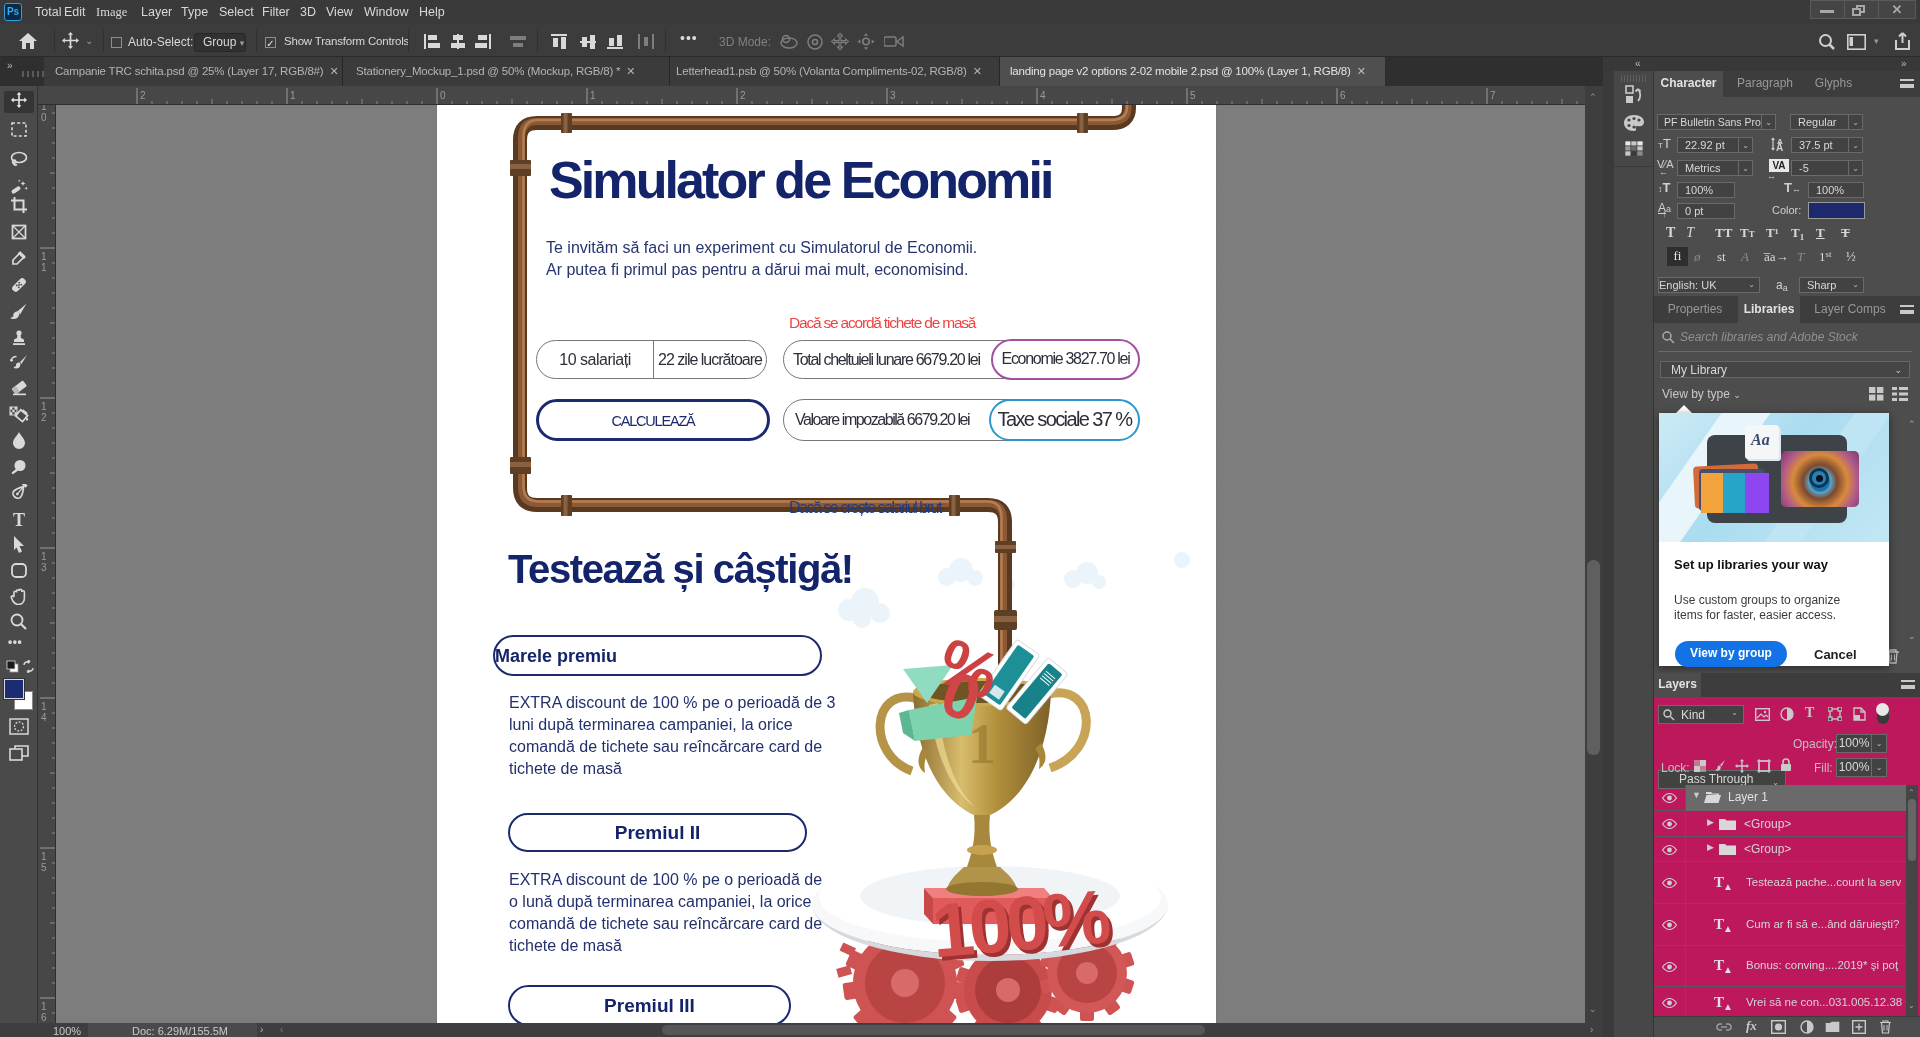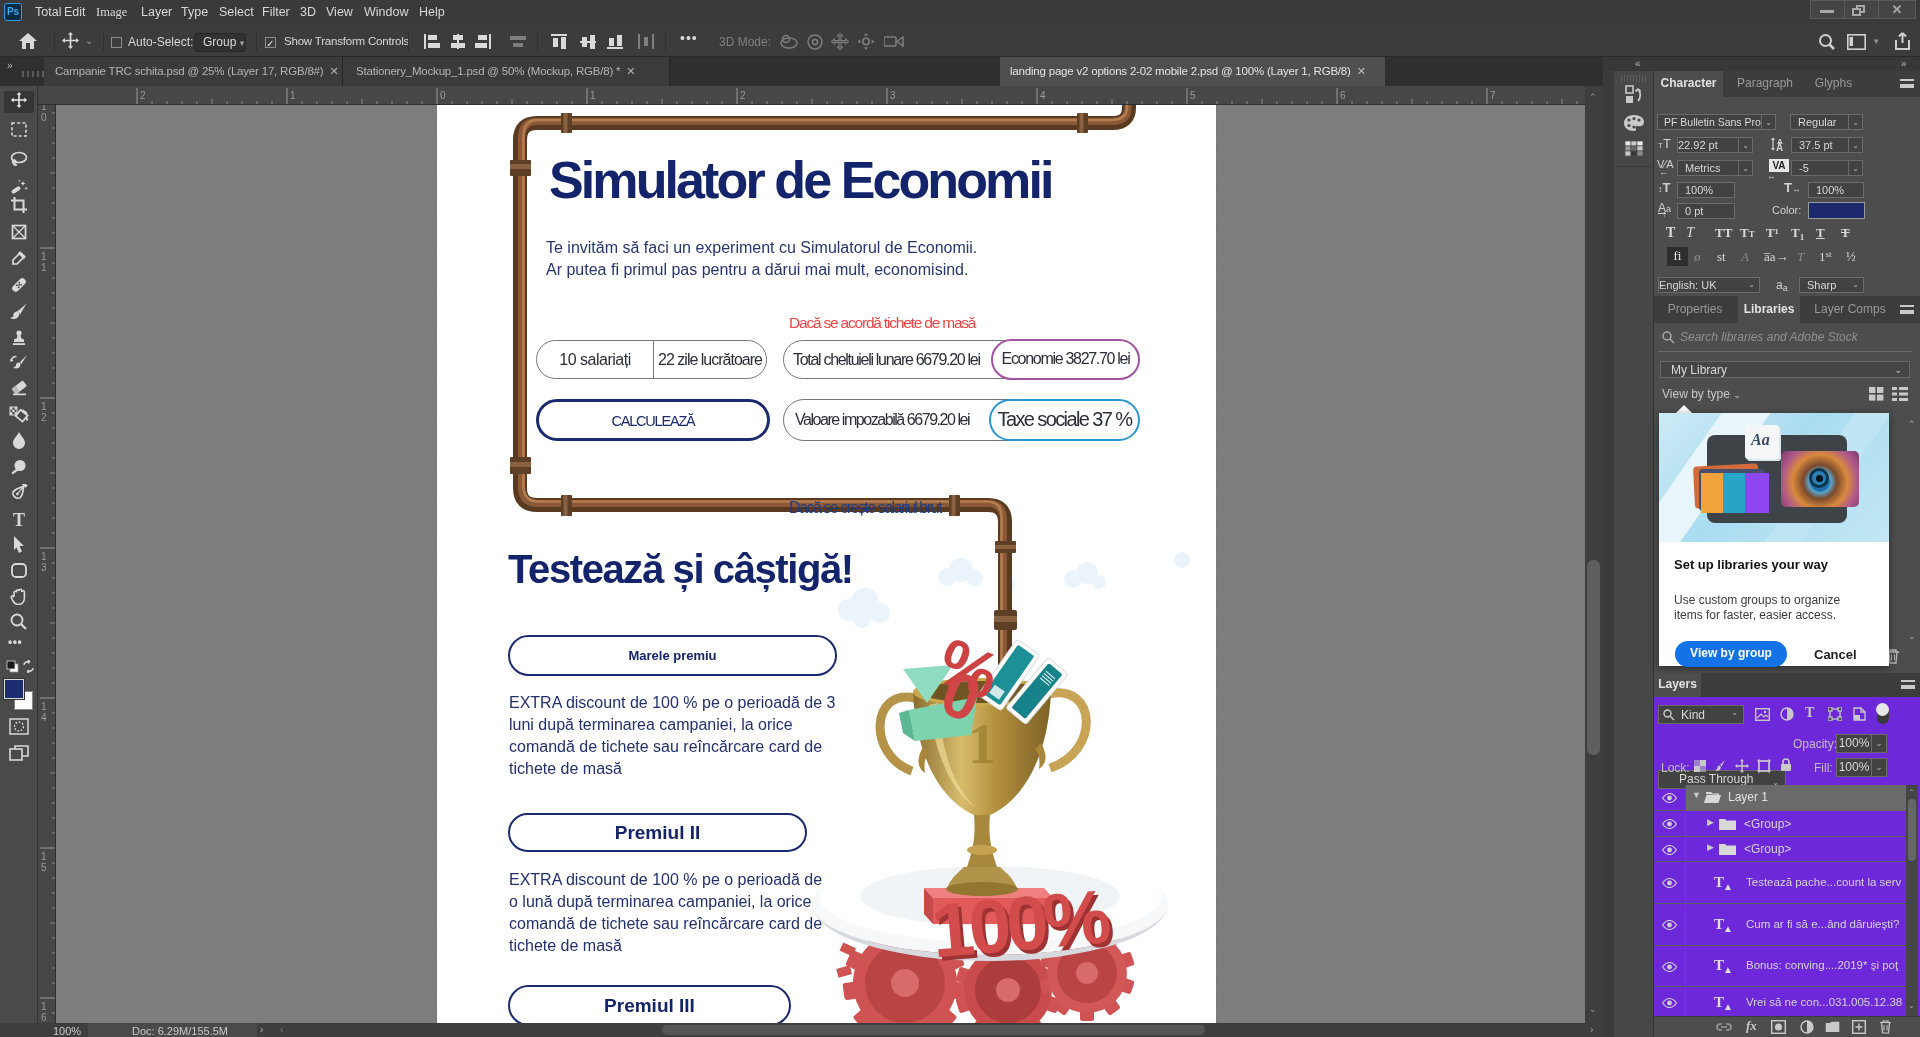--- a/index.html
+++ b/index.html
@@ -138,20 +138,21 @@
         <path d="M2 8 V17 H15 V8" fill="none" stroke="#cfcfcf" stroke-width="2"></path>
         <path d="M8.5 1 V11 M8.5 1 L5 4.5 M8.5 1 L12 4.5" fill="none" stroke="#cfcfcf" stroke-width="2"></path>
       </svg>
   </div>
 
   <div class="abs" id="tabbar" style="left:0;top:57px;width:1614px;height:29px;background:#2f2f2f;font-size:12px;">
     <div class="abs" style="left:7px;top:3px;color:#b9b9b9;font-size:10px;letter-spacing:-2px;">»</div>
     <div class="abs" style="left:22px;top:14px;width:86px;height:6px;background:repeating-linear-gradient(90deg,#5a5a5a 0 2px,#2f2f2f 2px 5px);"></div>
     <div class="abs" style="left:44px;top:0;width:299px;height:29px;background:#3b3b3b;border-right:1px solid #262626;color:#b4b4b4;line-height:28px;padding-left:11px;white-space:nowrap;overflow:hidden;font-size:11.5px;letter-spacing:-0.2px;">Campanie TRC schita.psd @ 25% (Layer 17, RGB/8#)&nbsp;&nbsp;<span style="font-size:11px;">✕</span></div>
     <div class="abs" style="left:343px;top:0;width:327px;height:29px;background:#3b3b3b;border-right:1px solid #262626;color:#b4b4b4;line-height:28px;padding-left:13px;white-space:nowrap;overflow:hidden;font-size:11.5px;letter-spacing:-0.2px;">Stationery_Mockup_1.psd @ 50% (Mockup, RGB/8) *&nbsp;&nbsp;<span style="font-size:11px;">✕</span></div>
+    <div class="abs" style="left:670px;top:0;width:330px;height:29px;background:#3b3b3b;border-right:1px solid #262626;color:#b4b4b4;line-height:28px;padding-left:6px;white-space:nowrap;overflow:hidden;font-size:11.5px;letter-spacing:-0.2px;">Letterhead1.psb @ 50% (Volanta Compliments-02, RGB/8)&nbsp;&nbsp;<span style="font-size:11px;">✕</span></div>
     <div class="abs" style="left:1000px;top:0;width:385px;height:29px;background:#4f4f4f;color:#e4e4e4;line-height:28px;padding-left:10px;white-space:nowrap;overflow:hidden;font-size:11.5px;letter-spacing:-0.2px;">landing page v2 options 2-02 mobile 2.psd @ 100% (Layer 1, RGB/8)&nbsp;&nbsp;<span style="font-size:11px;color:#bdbdbd;">✕</span></div>
   </div>
 
   <div class="abs" id="toolbar" style="left:0;top:86px;width:38px;height:937px;background:#4a4a4a;border-right:1px solid #333;">
     <div class="abs" style="left:4px;top:5px;width:30px;height:22px;background:#353535;border-radius:2px;"></div>
 
     <svg class="abs" style="left:11px;top:6px;" width="16" height="16" viewBox="0 0 16 16">
         <path d="M8 0 L10.4 2.7 H8.8 V7.2 H13.3 V5.6 L16 8 L13.3 10.4 V8.8 H8.8 V13.3 H10.4 L8 16 L5.6 13.3 H7.2 V8.8 H2.7 V10.4 L0 8 L2.7 5.6 V7.2 H7.2 V2.7 H5.6 Z" fill="#e8e8e8"></path>
       </svg>
 
@@ -706,21 +707,21 @@
       <div class="abs" style="left:554px;top:234px;width:149px;height:41px;border:2.5px solid #a0529f;border-radius:21px;background:#fff;color:#2c2e3a;font-size:16px;text-align:center;line-height:36px;white-space:nowrap;letter-spacing:-1.3px;">Economie 3827.70 lei</div>
 
       <div class="abs" style="left:99px;top:294px;width:234px;height:42px;border:3px solid #1b2a6e;border-radius:21px;color:#1b2a6e;font-size:14.5px;text-align:center;line-height:38px;letter-spacing:-1.2px;">CALCULEAZĂ</div>
       <div class="abs" style="left:346px;top:294px;width:307px;height:42px;border:1px solid #777;border-radius:21px;color:#2c2e3a;font-size:16px;line-height:40px;white-space:nowrap;letter-spacing:-1.45px;padding-left:11px;">Valoare impozabilă 6679.20 lei</div>
       <div class="abs" style="left:552px;top:294px;width:151px;height:42px;border:2.5px solid #2b96d2;border-radius:21px;background:#fff;color:#2c2e3a;font-size:20px;text-align:center;line-height:37px;white-space:nowrap;letter-spacing:-1.6px;">Taxe sociale 37 %</div>
 
       <div class="abs" style="left:352px;top:350px;font-size:16px;color:#233a7a;white-space:nowrap;letter-spacing:-1.5px;margin-top:44px;">Dacă se crește salariul brut</div>
 
       <div class="abs" style="left:71px;top:442px;font-size:40px;font-weight:bold;color:#14246b;letter-spacing:-1.4px;white-space:nowrap;">Testează și câștigă!</div>
 
-      <div class="abs" style="left:71px;top:530px;width:329px;height:41px;border:2.5px solid #1b2a6e;border-radius:22px;color:#14246b;font-size:13px;font-weight:bold;text-align:center;line-height:38px;">Marele premiu</div>
+      <div class="abs" style="left:56px;top:530px;width:329px;height:41px;border:2.5px solid #1b2a6e;border-radius:22px;color:#14246b;font-size:18px;font-weight:bold;text-align:left;line-height:38px;">Marele premiu</div>
       <div class="abs" style="left:72px;top:587px;font-size:16px;line-height:22px;color:#22306e;white-space:nowrap;">EXTRA discount de 100 % pe o perioadă de 3<br>luni după terminarea campaniei, la orice<br>comandă de tichete sau reîncărcare card de<br>tichete de masă</div>
 
       <div class="abs" style="left:71px;top:708px;width:299px;height:39px;border:2.5px solid #1b2a6e;border-radius:21px;color:#14246b;font-size:19px;font-weight:bold;text-align:center;line-height:36px;">Premiul II</div>
       <div class="abs" style="left:72px;top:764px;font-size:16px;line-height:22px;color:#22306e;white-space:nowrap;">EXTRA discount de 100 % pe o perioadă de<br>o lună după terminarea campaniei, la orice<br>comandă de tichete sau reîncărcare card de<br>tichete de masă</div>
 
       <div class="abs" style="left:71px;top:880px;width:283px;height:41px;border:2.5px solid #1b2a6e;border-radius:22px;color:#14246b;font-size:19px;font-weight:bold;text-align:center;line-height:38px;">Premiul III</div>
     </div>
   </div>
 
   <div class="abs" id="vscroll" style="left:1585px;top:86px;width:18px;height:937px;background:#3e3e3e;">
@@ -794,21 +795,21 @@
       </div>
 
       <div class="abs" style="left:0;top:40px;width:266px;height:199px;background:#4d4d4d;font-size:11px;">
 
         <div class="abs" style="left:3px;top:17px;width:105px;height:16px;background:#424242;border:1px solid #6a6a6a;line-height:14px;padding-left:6px;white-space:nowrap;overflow:hidden;font-size:10.5px;">PF Bulletin Sans Pro</div>
         <div class="abs" style="left:108px;top:17px;width:14px;height:16px;background:#424242;border:1px solid #6a6a6a;border-left:none;color:#bbb;font-size:8px;text-align:center;line-height:15px;">⌄</div>
         <div class="abs" style="left:136px;top:17px;width:59px;height:16px;background:#424242;border:1px solid #6a6a6a;line-height:14px;padding-left:7px;white-space:nowrap;overflow:hidden;">Regular</div>
         <div class="abs" style="left:195px;top:17px;width:14px;height:16px;background:#424242;border:1px solid #6a6a6a;border-left:none;color:#bbb;font-size:8px;text-align:center;line-height:15px;">⌄</div>
 
         <div class="abs" style="left:4px;top:39px;color:#d0d0d0;"><span style="font-size:8px;">T</span><span style="font-size:13px;">T</span></div>
-        <div class="abs" style="left:23px;top:40px;width:62px;height:16px;background:#424242;border:1px solid #6a6a6a;line-height:14px;white-space:nowrap;overflow:hidden;">22.92 pt</div>
+        <div class="abs" style="left:23px;top:40px;width:62px;height:16px;background:#424242;border:1px solid #6a6a6a;line-height:14px;padding-left:7px;white-space:nowrap;overflow:hidden;">22.92 pt</div>
         <div class="abs" style="left:85px;top:40px;width:14px;height:16px;background:#424242;border:1px solid #6a6a6a;border-left:none;color:#bbb;font-size:8px;text-align:center;line-height:15px;">⌄</div>
         <svg class="abs" style="left:117px;top:39px;" width="16" height="16" viewBox="0 0 16 16">
             <path d="M2 8 L2 2 M2 2 L0.8 4 M2 2 L3.2 4 M2 8 L2 14 M2 14 L0.8 12 M2 14 L3.2 12" stroke="#d0d0d0" stroke-width="1.2" fill="none"></path>
             <text x="6" y="7.5" fill="#d0d0d0" font-size="8" font-weight="bold" font-family="Liberation Sans">A</text>
             <text x="5" y="15" fill="#d0d0d0" font-size="10" font-weight="bold" font-family="Liberation Sans">A</text>
           </svg>
         <div class="abs" style="left:137px;top:40px;width:58px;height:16px;background:#424242;border:1px solid #6a6a6a;line-height:14px;padding-left:7px;white-space:nowrap;overflow:hidden;">37.5 pt</div>
         <div class="abs" style="left:195px;top:40px;width:14px;height:16px;background:#424242;border:1px solid #6a6a6a;border-left:none;color:#bbb;font-size:8px;text-align:center;line-height:15px;">⌄</div>
 
         <div class="abs" style="left:3px;top:61px;color:#d0d0d0;font-size:11px;">V⁄A<span style="position:absolute;left:2px;top:9px;font-size:9px;">←</span></div>
@@ -918,21 +919,21 @@
         </div>
       </div>
 
       <div class="abs" style="left:0;top:616px;width:266px;height:24px;background:#3d3d3d;">
         <div class="abs" style="left:0;top:0;width:47px;height:24px;background:#4d4d4d;color:#e2e2e2;font-weight:bold;line-height:23px;text-align:center;">Layers</div>
         <div class="abs" style="left:247px;top:7px;width:14px;height:9px;border-top:2px solid #c9c9c9;border-bottom:2px solid #c9c9c9;">
             <div style="margin-top:2.5px;height:2px;background:#c9c9c9;"></div>
           </div>
       </div>
 
-      <div class="abs" style="left:0;top:640px;width:266px;height:340px;background:#6d28d9;">
+      <div class="abs" style="left:0;top:640px;width:266px;height:340px;background:#be185d;">
 
         <div class="abs" style="left:4px;top:8px;width:86px;height:19px;background:#424242;border:1px solid #6a6a6a;">
           <svg class="abs" style="left:4px;top:3px;" width="12" height="12" viewBox="0 0 12 12">
               <circle cx="4.5" cy="4.5" r="3.5" fill="none" stroke="#ccc" stroke-width="1.4"></circle>
               <line x1="7.5" y1="7.5" x2="11" y2="11" stroke="#ccc" stroke-width="1.4"></line>
             </svg>
           <span style="position:absolute;left:22px;top:2px;">Kind</span>
           <span style="position:absolute;right:5px;top:2px;color:#bbb;font-size:8px;">⌄</span>
         </div>
         <svg class="abs" style="left:101px;top:11px;" width="15" height="13" viewBox="0 0 15 13">

